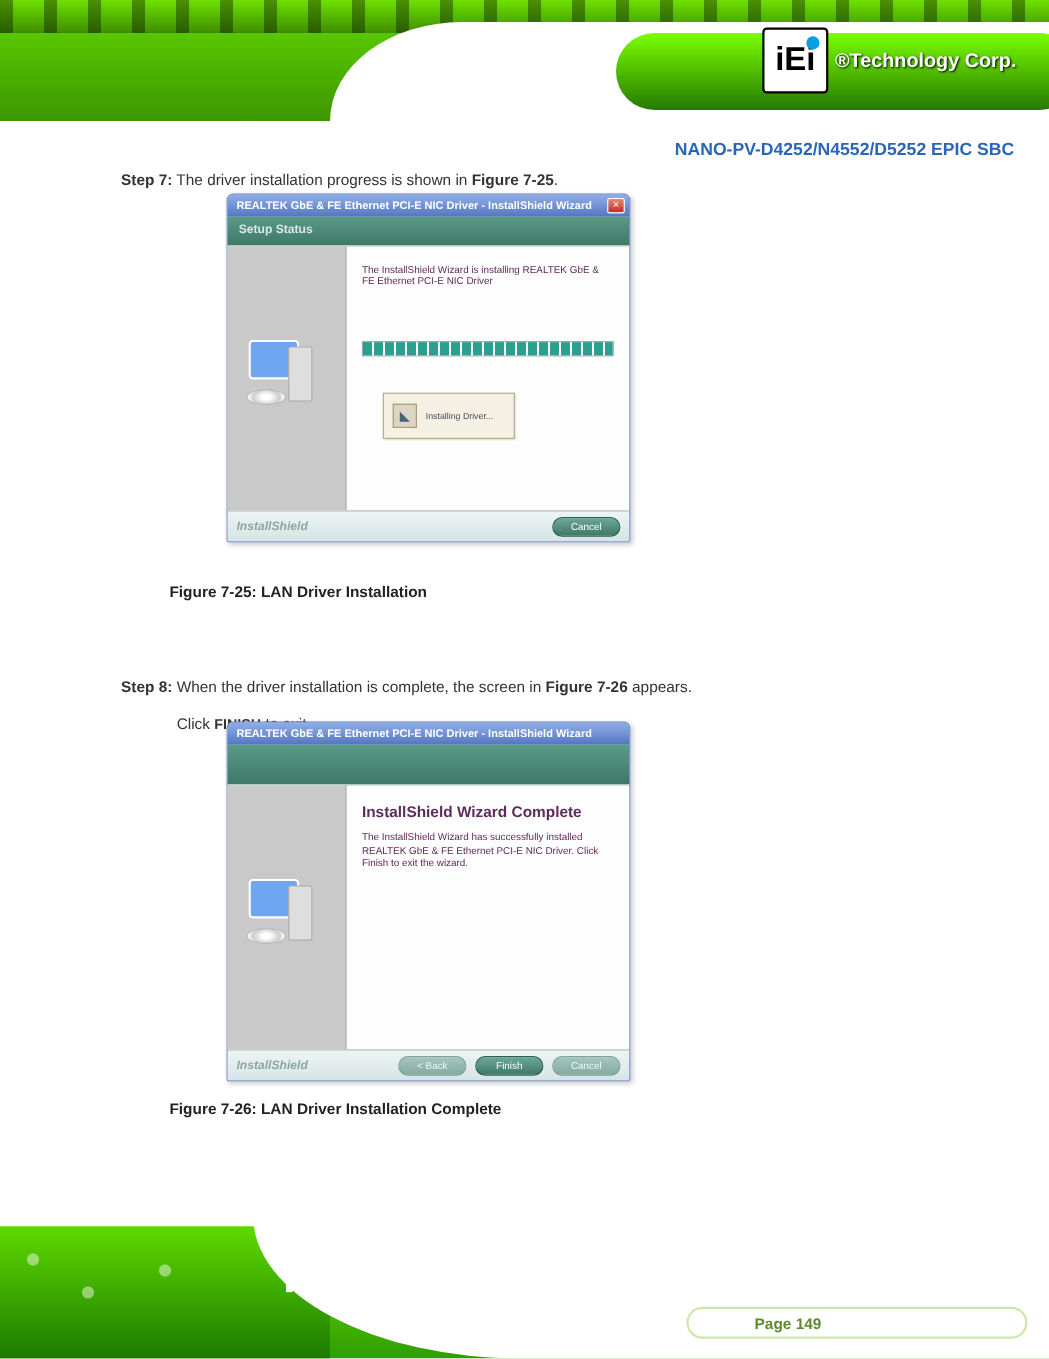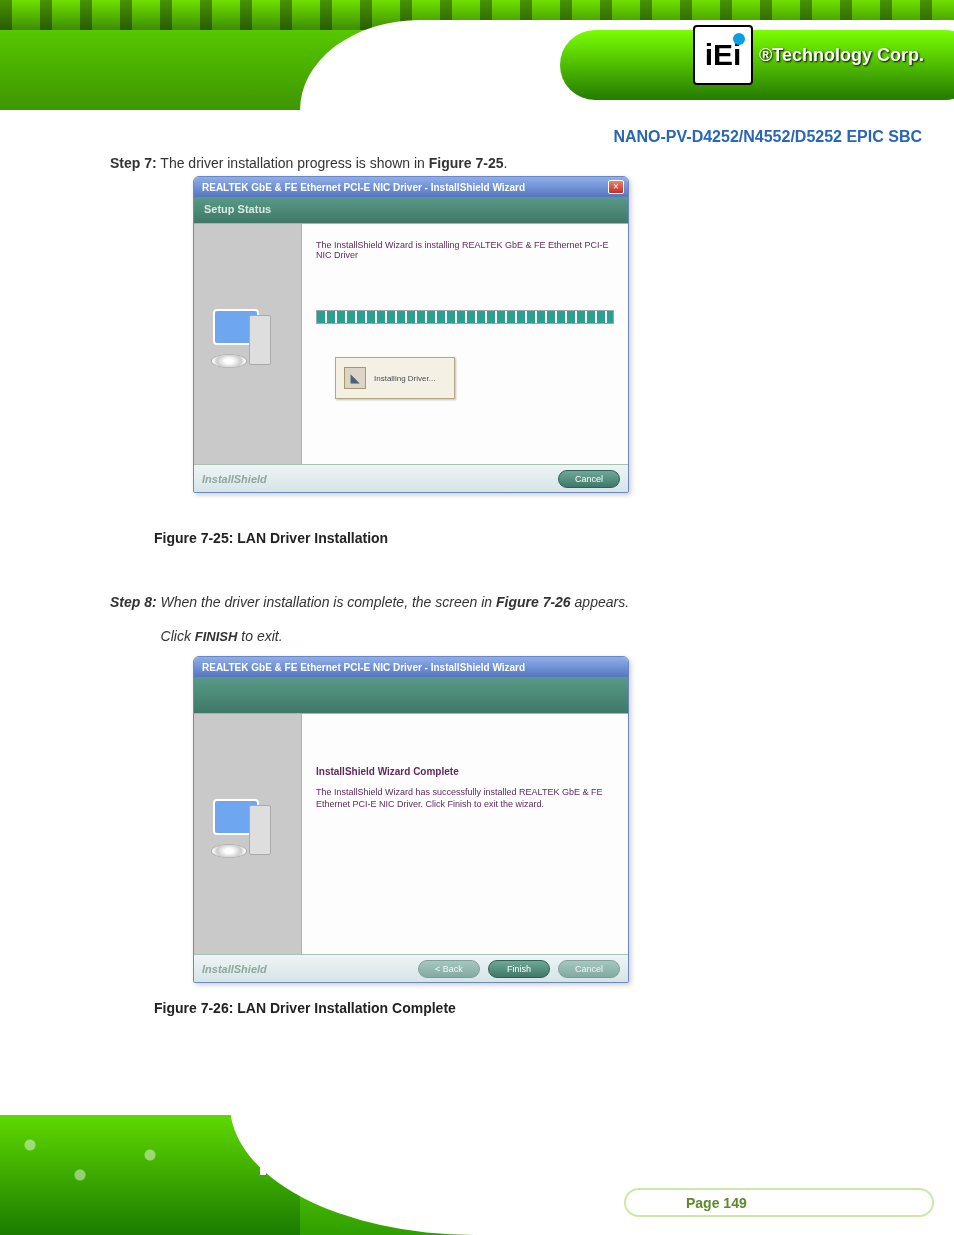--- a/index.html
+++ b/index.html
@@ -16,21 +16,21 @@
 
   .doc-title { position: absolute; top: 65px; right: 60px; color:#2a66b8; font-weight:bold; font-size:16px;margin-left:32px; }
 
   .step-text { position:absolute; color:#333; font-size:14px; }
   .step-label { font-weight:bold; }
   .inline-bold { font-weight:bold; text-transform:uppercase; font-size:13px; }
   .fig-ref { font-weight:bold; }
   .figure-caption { position:absolute; font-weight:bold; font-size:14px; color:#222;margin-left:46px; }
 
   
-  .installer { position:absolute; left:193px; width:436px; border:1px solid #6a87c9; background:#eaf2f6; box-shadow: 2px 2px 5px rgba(0,0,0,0.2); border-radius: 6px 6px 2px 2px; }
+  .installer { position:absolute; left:206px; width:367px; border:1px solid #6a87c9; background:#eaf2f6; box-shadow: 2px 2px 5px rgba(0,0,0,0.2); border-radius: 6px 6px 2px 2px; }
   .title-bar { height:20px; background: linear-gradient(#8faee8, #5576c0); border-radius: 5px 5px 0 0; display:flex; align-items:center; padding:0 4px 0 8px; justify-content:space-between; }
   .title-bar-text { color:#fff; font-size:10px; font-weight:bold; white-space:nowrap; overflow:hidden; }
   .close-btn { width:16px; height:14px; background: linear-gradient(#f08070, #c03020); border:1px solid #fff; border-radius:2px; color:#fff; font-size:10px; line-height:11px; text-align:center; cursor:pointer; }
   .sub-header { background: linear-gradient(#5a9a88, #3f7866); height:26px; padding:6px 10px; color:#d8e8e3; font-size:11px; font-weight:bold; }
   .sub-header-tall { background: linear-gradient(#5a9a88, #3f7866); height:36px; }
   .body-row { display:flex; background:#fdfdfd; border-top:1px solid #9cb9a9; }
   .side-panel { width:108px; background:#c9c9c9; display:flex; align-items:center; justify-content:center; min-height:240px; border-right:1px solid #b0b0b0; }
   .side-icon { width:70px; height:70px; position:relative; }
   .side-icon .monitor { position:absolute; left:0; top:0; width:46px; height:36px; background:#6ea6f0; border:2px solid #fff; border-radius:4px; }
   .side-icon .tower { position:absolute; left:36px; top:6px; width:22px; height:50px; background:#dedede; border:1px solid #aaa; border-radius:2px; }
@@ -40,21 +40,21 @@
   .progress-fill { position:absolute; left:0; top:0; bottom:0; width:100%; background: repeating-linear-gradient(90deg, #2ca090 0 8px, #fff 8px 10px); }
   .popup { position:absolute; top:46px; left:18px; width:120px; height:42px; background:#f4f0e4; border:1px solid #b4a880; box-shadow:1px 1px 2px rgba(0,0,0,0.25); display:flex; align-items:center; gap:8px; padding:0 8px; }
   .popup-icon { width:22px; height:22px; background:#dcd4c4; border:1px solid #a89870; display:flex; align-items:center; justify-content:center; font-size:12px; color:#4a6279; }
   .popup-text { font-size:8px; color:#4a4d55; }
   .footer-bar { height:28px; background:linear-gradient(#eef4f5,#d6e4e6); border-top:1px solid #a9c0b4; display:flex; align-items:center; justify-content:space-between; padding:0 8px; }
   .brand-text { font-size:11px; color:#8da89c; font-style:italic; font-weight:bold; }
   .wiz-btn { width:62px; height:18px; border-radius:9px; font-size:9px; color:#fff; background:linear-gradient(#6da898,#3f7866); border:1px solid #2f6050; display:flex; align-items:center; justify-content:center; }
   .wiz-btn.disabled { opacity:0.55; }
   .btn-row { display:flex; gap:8px; }
 
-  .complete-title { font-weight:bold; color:#5f2b5a; font-size:10px; margin-bottom:10px;margin-top:36px; }
+  .complete-title { font-weight:bold; color:#5f2b5a; font-size:14px; margin-bottom:10px; }
   .complete-body { color:#5f2b5a; font-size:9px; line-height:1.3; }
 
   .footer-section { position:absolute; bottom:0; left:0; width:954px; height:120px; background: linear-gradient(#74e800, #2f9e00); }
   .footer-circuit { position:absolute; left:0; bottom:0; width:300px; height:120px; background:
     radial-gradient(circle at 30px 30px, rgba(255,255,255,0.45) 0 5px, transparent 6px),
     radial-gradient(circle at 80px 60px, rgba(255,255,255,0.45) 0 5px, transparent 6px),
     radial-gradient(circle at 150px 40px, rgba(255,255,255,0.45) 0 5px, transparent 6px),
     linear-gradient(#5fd900,#1b7b00);
   }
   .footer-curve { position:absolute; bottom:60px; left:260px; width:500px; height:120px; border:6px solid #fff; border-bottom:none; border-right:none; border-top-left-radius:200px 100px; background:transparent; }
@@ -109,21 +109,21 @@
     </div>
   </div>
   <div class="footer-bar">
     <span class="brand-text">InstallShield</span>
     <div class="wiz-btn">Cancel</div>
   </div>
 </div>
 
 <div class="figure-caption" style="top:530px; left:108px;">Figure 7-25: LAN Driver Installation</div>
 
-<div class="step-text" style="top:586px; left:110px; width:700px; line-height:2.4;font-style:italic;">
+<div class="step-text" style="top:608px; left:110px; width:700px; line-height:2.4;">
   <span class="step-label">Step 8:</span>
   <span>When the driver installation is complete, the screen in </span>
   <span class="fig-ref">Figure 7-26</span>
   <span> appears.</span><br>
   &nbsp;&nbsp;&nbsp;&nbsp;&nbsp;&nbsp;&nbsp;&nbsp;&nbsp;&nbsp;&nbsp;&nbsp;
   <span>Click </span>
   <span class="inline-bold">Finish</span>
   <span> to exit.</span>
 </div>
 

